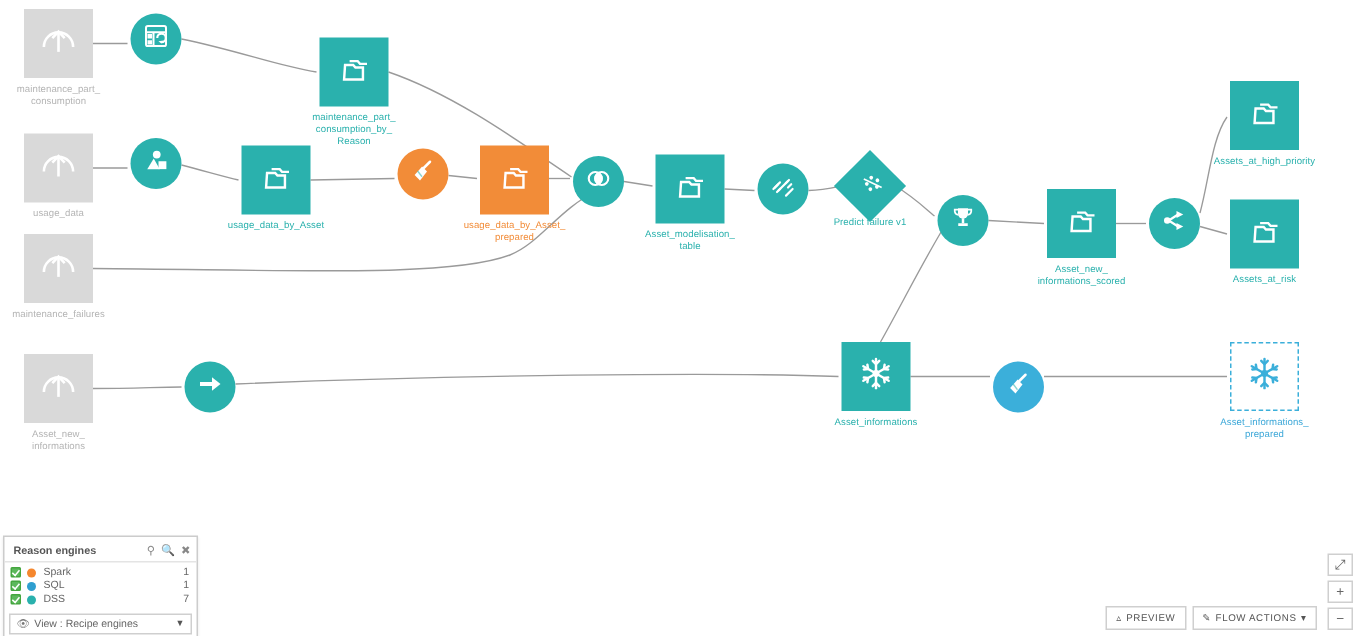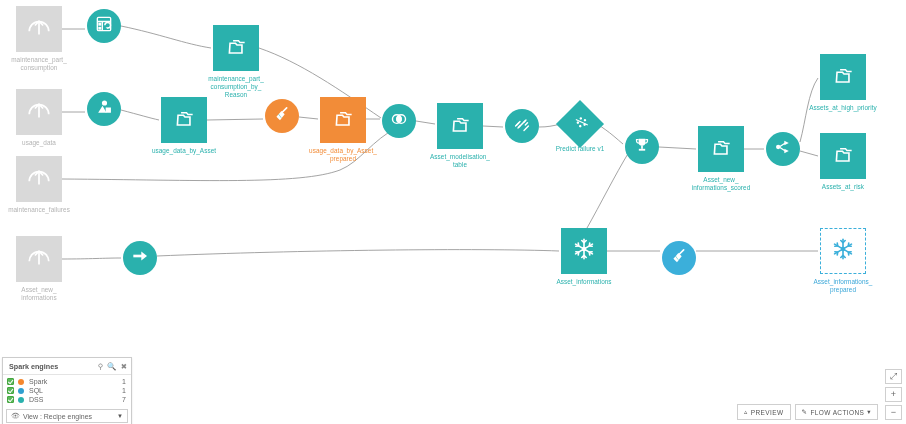--- a/index.html
+++ b/index.html
@@ -393,21 +393,21 @@
             </svg></span>
       </div>
         <div class="label" style="top:50px; width:120px;">Asset_informations_
 prepared</div>
       </div>
     </div>
 </div>
 
 <div id="legend">
   <div class="lg-head">
-    <div class="lg-title">Spark engines</div>
+    <div class="lg-title">Reason engines</div>
     <div class="lg-icons">
       <span>⚲</span>
       <span>🔍</span>
       <span>✖</span>
     </div>
   </div>
   <div class="lg-rows" id="legend-rows">
       <div class="lg-row">
       <span class="lg-cb"></span>
       <span class="lg-dot" style="background:#f5872e"></span>

